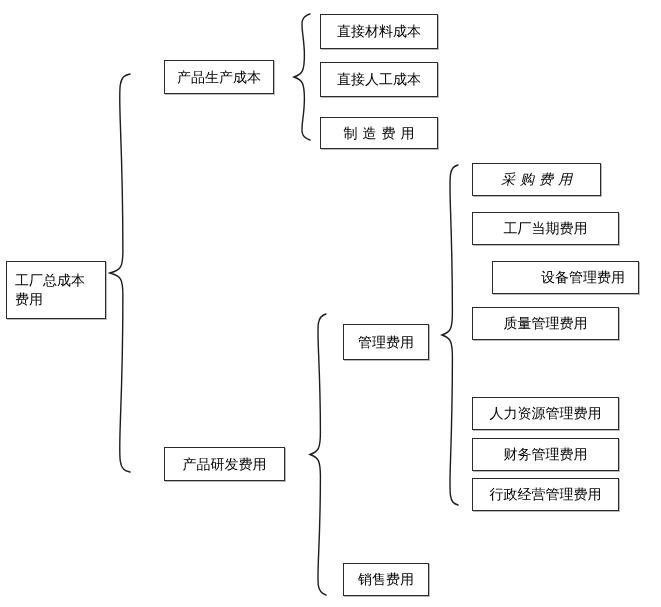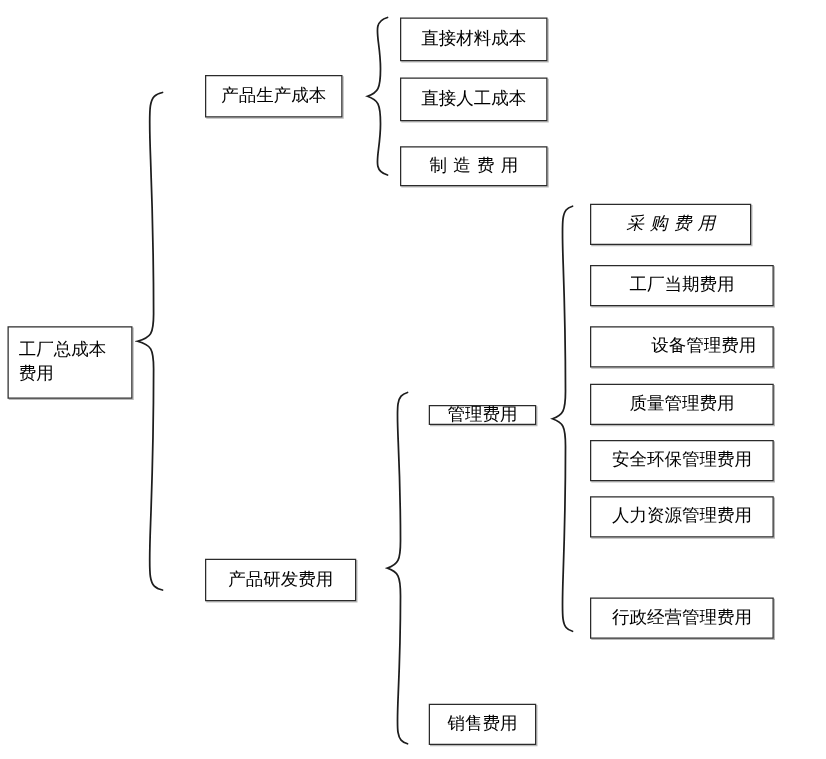--- a/index.html
+++ b/index.html
@@ -69,22 +69,22 @@
     <svg class="brace" width="20" height="344" viewBox="0 0 20 344" style="left: 440px; top: 163px;">
       <path d="M 18 2 C 4 6, 12.4 18, 12.4 150 C 12.4 166, 10.4 169, 2 172 C 10.4 175, 12.4 178, 12.4 194 C 12.4 326, 4 338, 18 342"></path>
     </svg>
     <div class="node root" style="left: 6px; top: 261px; width: 100px; height: 58px;">工厂总成本
 费用</div>
     <div class="node" style="left: 164px; top: 60px; width: 110px; height: 34px;">产品生产成本</div>
     <div class="node" style="left: 164px; top: 447px; width: 121px; height: 34px;">产品研发费用</div>
     <div class="node" style="left: 320px; top: 14px; width: 118px; height: 35px;">直接材料成本</div>
     <div class="node" style="left: 320px; top: 62px; width: 118px; height: 35px;">直接人工成本</div>
     <div class="node spaced" style="left: 320px; top: 117px; width: 118px; height: 32px;">制造费用</div>
-    <div class="node" style="left: 343px; top: 324px; width: 86px; height: 16px;">管理费用</div>
+    <div class="node" style="left: 343px; top: 324px; width: 86px; height: 36px;">管理费用</div>
     <div class="node" style="left: 343px; top: 563px; width: 86px; height: 33px;">销售费用</div>
     <div class="node spaced" style="left: 472px; top: 163px; width: 129px; height: 33px; font-style: italic;">采购费用</div>
     <div class="node" style="left: 472px; top: 212px; width: 147px; height: 33px;">工厂当期费用</div>
-    <div class="node" style="left: 472px; top: 261px; width: 147px; height: 33px; padding-left: 35px;">设备管理费用</div>
+    <div class="node" style="left: 492px; top: 261px; width: 147px; height: 33px; padding-left: 35px;">设备管理费用</div>
     <div class="node" style="left: 472px; top: 307px; width: 147px; height: 33px;">质量管理费用</div>
-    <div class="node" style="left: 472px; top: 352px; width: 147px; height: 33px;">安全环保管理费用</div>
     <div class="node" style="left: 472px; top: 397px; width: 147px; height: 33px;">人力资源管理费用</div>
+    <div class="node" style="left: 472px; top: 438px; width: 147px; height: 33px;">财务管理费用</div>
     <div class="node" style="left: 472px; top: 478px; width: 147px; height: 33px;">行政经营管理费用</div>
   </div>
 
 </body></html>

